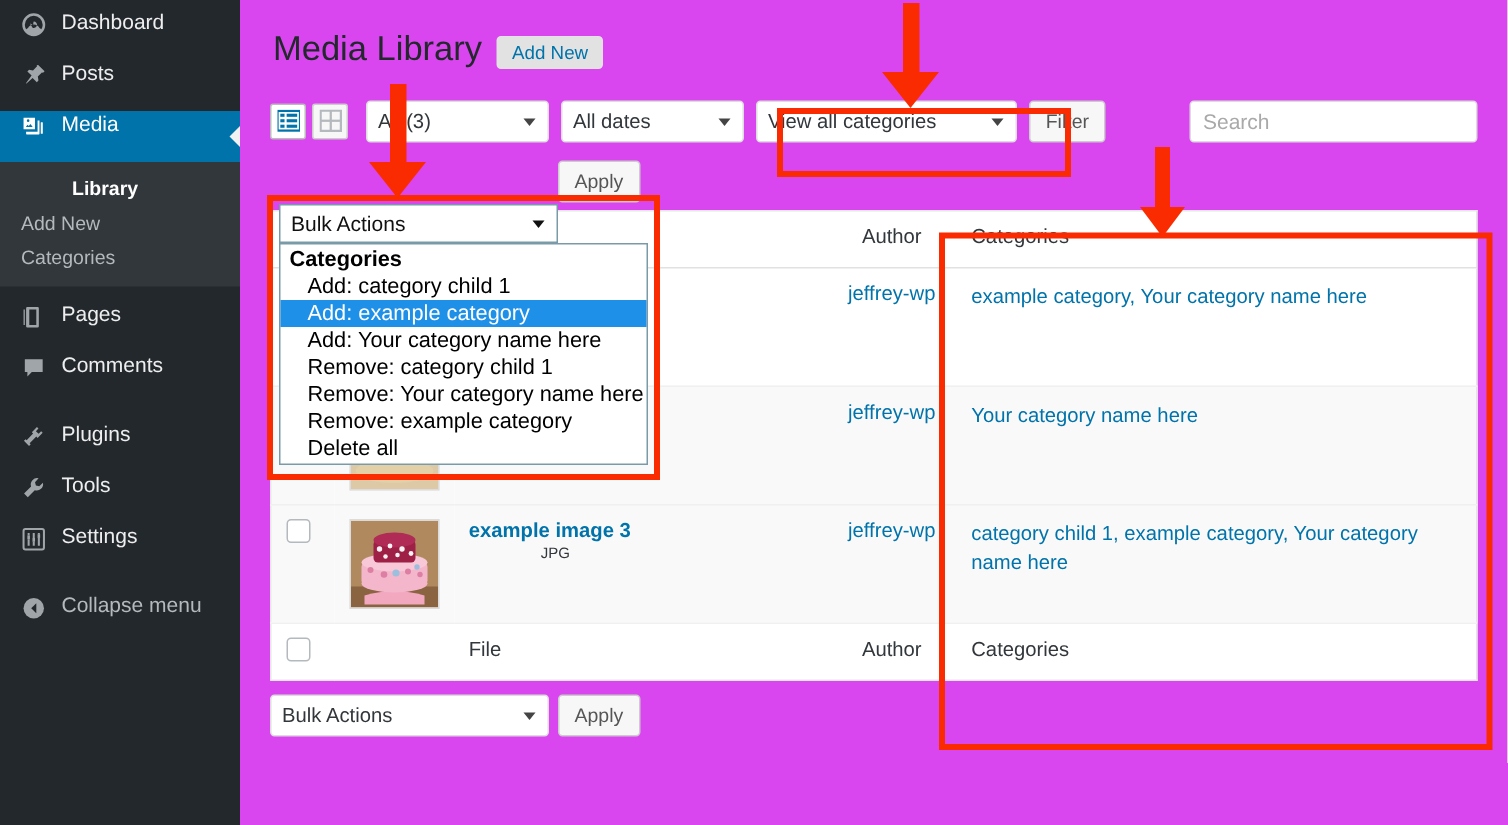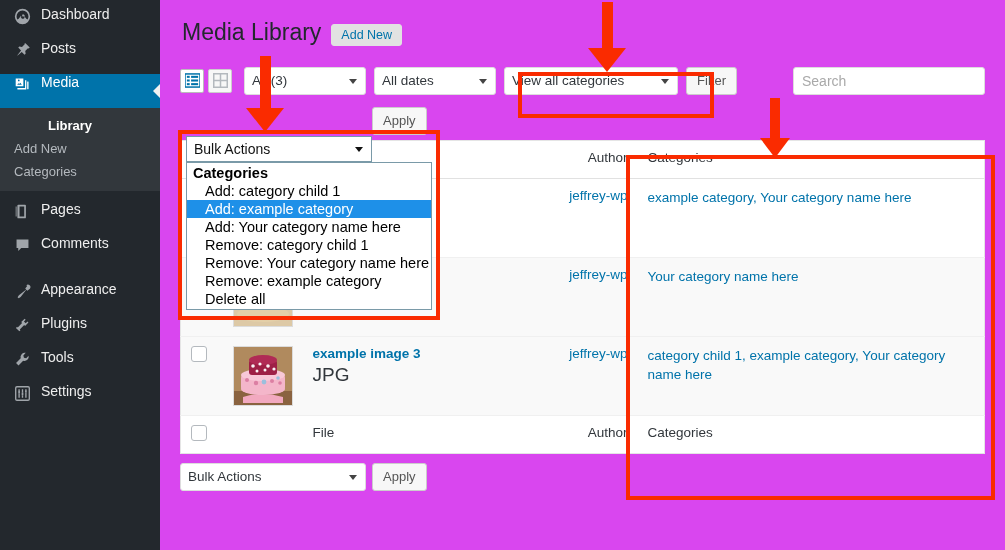--- a/index.html
+++ b/index.html
@@ -128,30 +128,30 @@
   .wp-table thead th, .wp-table tfoot th {
     color: #32373c; font-weight: 400; font-size: 13.5px;
     border-bottom: 1px solid #e1e1e1;
   }
   .wp-table tfoot th { border-bottom: none; border-top: 1px solid #e1e1e1; }
   .col-cb    { width: 42px; }
   .col-thumb { width: 68px; }
   .col-file  { width: 215px; }
   .col-author{ width: 120px; text-align: left; }
   .col-cats  { width: auto; }
-  th.col-author, td.col-author { text-align: right; padding-left: 44px; }
+  th.col-author, td.col-author { text-align: center; padding-left: 44px; }
   .wp-table tbody tr.alt { background: #f9f9f9; }
 
   .cb {
     width: 16px; height: 16px; border: 1px solid #b4b9be;
     background: #fff; border-radius: 3px; display: inline-block;
     cursor: pointer;
   }
   .file-title { color: #0073aa; font-weight: bold; font-size: 13.5px; cursor: pointer; }
-  .file-type  { color: #32373c; font-size: 19px; margin-top: 3px; }
+  .file-type  { color: #32373c; font-size: 10px; margin-top: 3px; margin-left: 48px; }
   .author-link { color: #0073aa; cursor: pointer; }
   .cat-links { color: #0073aa; line-height: 1.45; cursor: pointer; }
   .thumb {
     width: 60px; height: 60px; border: 1px solid #dcdcdc;
     overflow: hidden; background: #eee;
   }
   .thumb svg { display: block; }
 
   
   .anno { position: absolute; pointer-events: none; z-index: 60; }
@@ -256,28 +256,20 @@
       <span class="mi-icon">
         <svg width="17" height="17" viewBox="0 0 20 20" fill="currentColor">
             <path d="M3 3h14v10H8.5L5 16.5V13H3V3z"></path>
           </svg>
       </span>
       <span>Comments</span>
     </div>
 
     <div class="menu-sep"></div>
 
-    <div class="menu-item">
-      <span class="mi-icon">
-        <svg width="17" height="17" viewBox="0 0 20 20" fill="currentColor">
-            <path d="M14.5 2.5a3 3 0 014.2 4.2l-3 2.3-1.2-1.2-6.7 8.6-2.3 1.6-1.3-1.3 1.6-2.3 8.6-6.7-1.2-1.2 2.3-3z"></path>
-          </svg>
-      </span>
-      <span>Appearance</span>
-    </div>
 
     <div class="menu-item">
       <span class="mi-icon">
         <svg width="17" height="17" viewBox="0 0 20 20" fill="currentColor">
             <path d="M12.5 2l1.2 1.2-2 2 2.1 2.1 2-2L17 6.5l-4 4-1-1-5.2 5.2.8.8-1.3 1.3-4-4 1.3-1.3.8.8L9.5 7l-1-1 4-4z"></path>
           </svg>
       </span>
       <span>Plugins</span>
     </div>
 
@@ -302,20 +294,29 @@
             <rect x="5" y="7" width="2" height="3"></rect>
             <rect x="9" y="9" width="2" height="3"></rect>
             <rect x="13" y="6" width="2" height="3"></rect>
           </svg>
       </span>
       <span>Settings</span>
     </div>
 
     <div class="menu-sep"></div>
 
+    <div class="menu-item" style="color:#b4b9be;">
+      <span class="mi-icon">
+        <svg width="17" height="17" viewBox="0 0 20 20" fill="currentColor">
+            <circle cx="10" cy="10" r="8"></circle>
+            <path d="M12 6l-4 4 4 4z" fill="#23282d"></path>
+          </svg>
+      </span>
+      <span>Collapse menu</span>
+    </div>
   </div>
 
   <div class="main">
 
     <div class="page-head">
       <div class="page-title">Media Library</div>
       <div class="add-new-btn">Add New</div>
     </div>
 
     <div class="tablenav-top">

